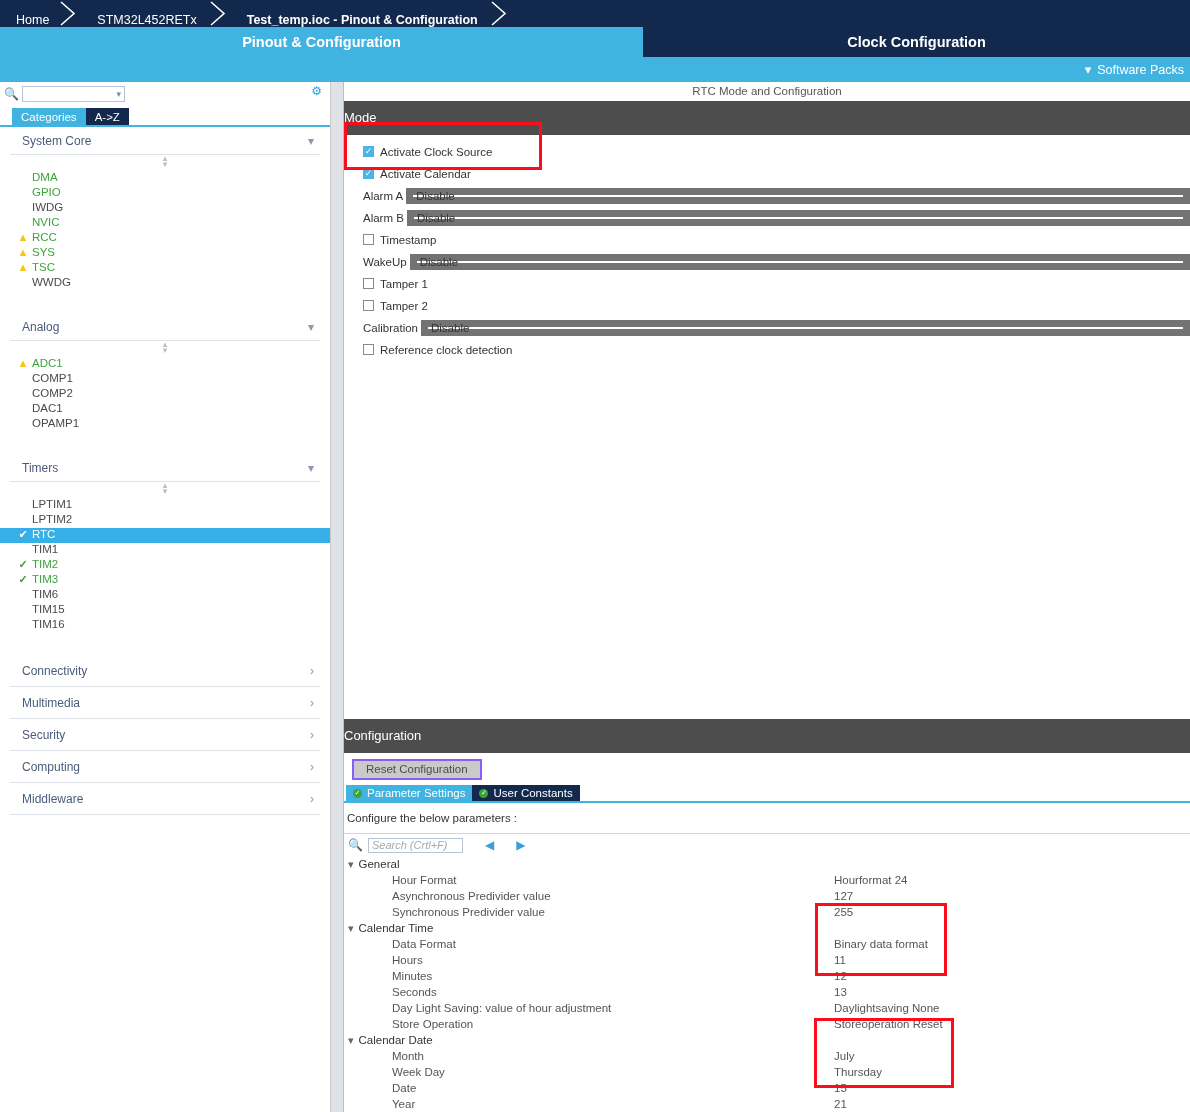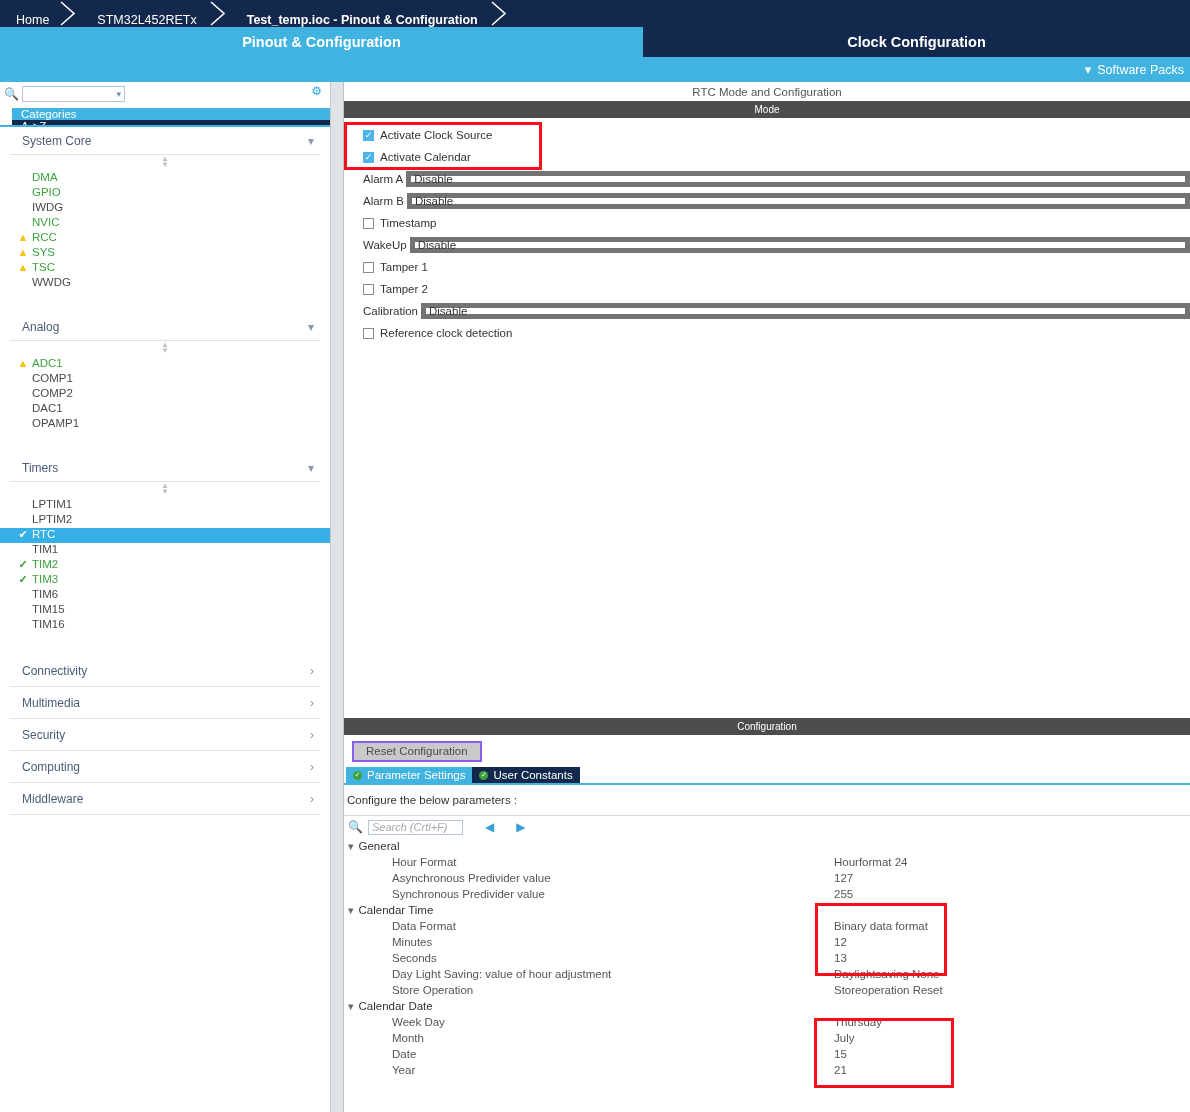--- a/index.html
+++ b/index.html
@@ -55,21 +55,21 @@
              border-right:1px solid #c8c8c8; display:flex; flex-direction:column; }
   #search-row { height:22px; display:flex; align-items:center; padding:2px 0 0 4px; position:relative; }
   .mag { color:#29a3dd; font-size:12px; margin-right:3px; }
   #ip-search {
     width:103px; height:16px; border:1px solid #b5c4d6; background:#fff;
     font-size:11px; display:flex; align-items:center; padding-left:2px;
   }
   #ip-search .caret { margin-left:auto; margin-right:3px; color:#7b8da3; font-size:9px; }
   #gear { position:absolute; right:8px; top:2px; color:#29a3dd; }
 
-  #cat-tabs { display:flex; height:17px; margin-top:4px; padding-left:12px;flex-direction:column; }
+  #cat-tabs { display:flex; height:17px; margin-top:4px; padding-left:12px; }
   .cat-tab { font-size:11.5px; color:#fff; padding:0 9px; display:flex; align-items:center; }
   .cat-tab.sel { background:#40b3e0; }
   .cat-tab.unsel { background:#12294d; }
   #cat-underline { height:2px; background:#40b3e0; margin:0; }
 
   #tree { flex:1; overflow:hidden; padding:0 10px 0 10px; position:relative; background:#fff; }
   .group { }
   .group-hdr {
     display:flex; align-items:center; height:28px; color:#4b5b79;
     font-size:12px; border-bottom:1px solid #dfe3e8; padding:0 6px 0 12px;
@@ -94,36 +94,36 @@
   .coll-row .arrow { margin-left:auto; color:#8a99ad; font-size:12px; }
 
   
   #divider { width:13px; flex:0 0 13px; background:#dfe3e8; border-right:1px solid #b9c0c8; }
 
   
   #right { flex:1; display:flex; flex-direction:column; background:#fff; min-width:0; }
 
   #rtc-title { height:19px; display:flex; align-items:center; justify-content:center;
                font-size:11.5px; color:#555; background:#fff; }
-  .bar-dark { background:#4d4d4d; color:#ffffff; height:17px; display:flex;
-              align-items:center; justify-content:center; font-size:10px; }
+  .bar-dark { background:#4d4d4d; color:#ffffff; height:35px; display:flex;
+              align-items:center; font-size:13px; }
 
   #mode-panel { height:600px; position:relative; background:#fff; padding-top:6px; }
   .mode-row { display:flex; align-items:center; height:22px; padding-left:19px; }
   .cb {
     width:11px; height:11px; border:1px solid #8a8a8a; background:#fff;
     display:inline-flex; align-items:center; justify-content:center;
     margin-right:6px; flex:0 0 11px;
   }
   .cb.on { background:#4cb5e8; border-color:#4cb5e8; color:#fff; font-size:9px; }
   .cb .tick { line-height:1; }
   .mode-label { font-size:11.5px; color:#333; }
   .lbl-w { font-size:11.5px; color:#333; padding-right:3px; }
   .combo {
-    flex:1; height:16px; border:5px solid #737373; background:#fff;
+    flex:1; height:16px; border:7px solid #737373; background:#fff;
     font-size:11.5px; display:flex; align-items:center; padding-left:3px;
     color:#333; margin-right:0px;
   }
   .mode-row.combo-row { padding-left:19px; padding-right:0; }
 
   
   #conf-wrap { flex:1; display:flex; flex-direction:column; background:#fff; }
   #reset-area { height:32px; display:flex; align-items:center; padding-left:8px; }
   #reset-btn {
     background:#c9c9c9; border:2px solid #8b5cf6; color:#4c4c4c;
@@ -470,46 +470,50 @@
           </div>
           <div class="sect">
             <span class="tw">▾</span>
             <span>Calendar Time</span>
           </div>
           <div class="param">
             <span class="pname">Data Format</span>
             <span class="pval">Binary data format</span>
           </div>
           <div class="param">
+            <span class="pname">Hours</span>
+            <span class="pval">11</span>
+          </div>
+          <div class="param">
             <span class="pname">Minutes</span>
             <span class="pval">12</span>
           </div>
           <div class="param">
             <span class="pname">Seconds</span>
             <span class="pval">13</span>
           </div>
           <div class="param">
             <span class="pname">Day Light Saving: value of hour adjustment</span>
             <span class="pval">Daylightsaving None</span>
           </div>
           <div class="param">
             <span class="pname">Store Operation</span>
             <span class="pval">Storeoperation Reset</span>
           </div>
           <div class="sect">
             <span class="tw">▾</span>
             <span>Calendar Date</span>
           </div>
           <div class="param">
+            <span class="pname">Month</span>
+            <span class="pval">July</span>
+          </div>
+          <div class="param">
             <span class="pname">Week Day</span>
             <span class="pval">Thursday</span>
-          </div>
-          <div class="param">
-            <span class="pname">Month</span>
-            <span class="pval">July</span>
           </div>
           <div class="param">
             <span class="pname">Date</span>
             <span class="pval">15</span>
           </div>
           <div class="param">
             <span class="pname">Year</span>
             <span class="pval">21</span>
           </div>
         </div>

